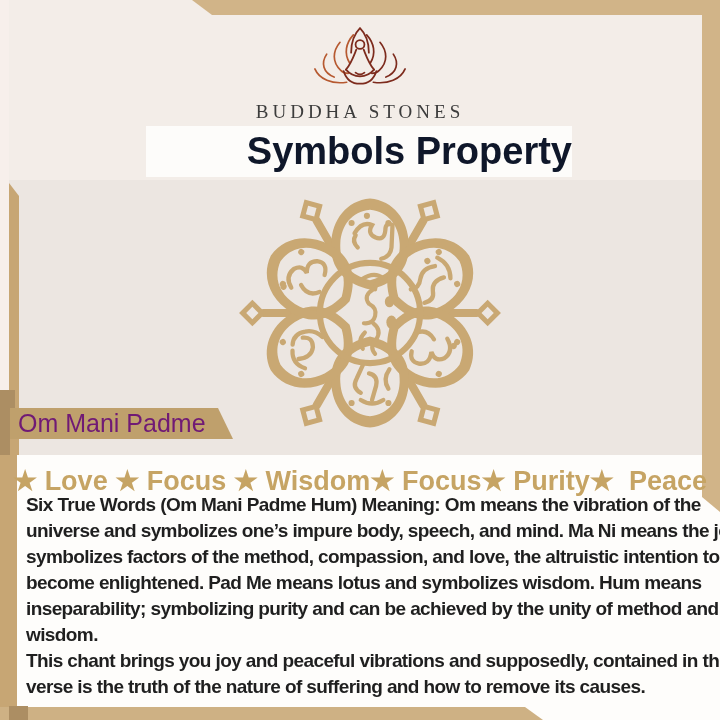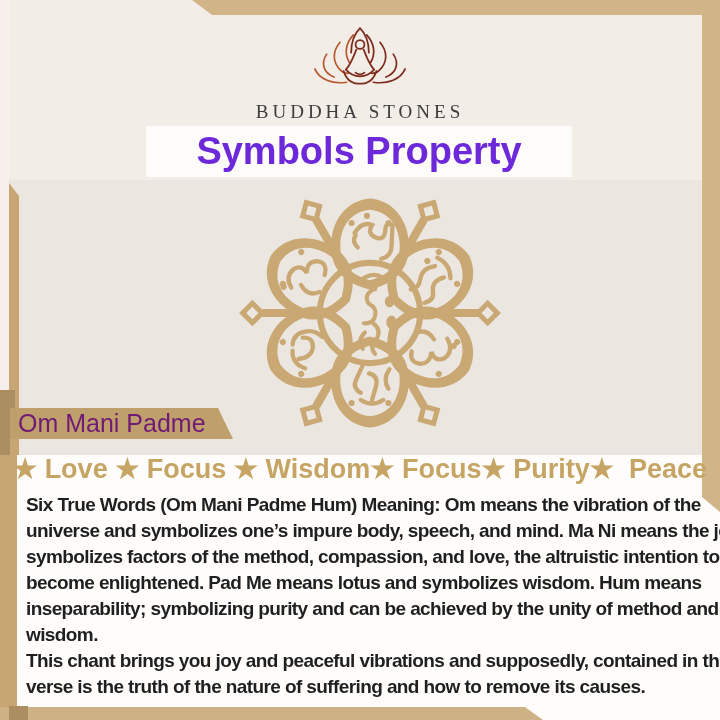--- a/index.html
+++ b/index.html
@@ -26,30 +26,30 @@
   .dark-sq-3{left:9px;top:706px;width:19px;height:14px;background:#ac8e63;}
   .bottom-band{left:0;top:707px;width:543px;height:13px;background:#ceb184;
     clip-path:polygon(0 0,525px 0,100% 100%,0 100%);}
   
   .logo{left:285px;top:26px;width:150px;height:74px;}
   .brand-name{left:0;top:100px;width:720px;height:24px;text-align:center;
     font-family:"Liberation Serif",serif;font-size:19px;letter-spacing:4px;
     color:#3c3c3c;line-height:24px;}
   
   .title-band{left:146px;top:126px;width:426px;height:51px;background:#fdfcfa;}
-  .title-text{width:100%;height:100%;text-align:center;line-height:51px;
-    font-size:38px;font-weight:bold;color:#6d28d9;border-radius:22px;}
+  .title-text{width:100%;height:100%;text-align:right;line-height:51px;
+    font-size:38px;font-weight:bold;color:#0f172a;border-radius:22px;}
   
   .mandala{left:237px;top:180px;width:266px;height:266px;}
   
   .badge{left:10px;top:408px;width:223px;height:31px;background:#bfa06c;
     clip-path:polygon(0 0,208px 0,100% 100%,0 100%);}
   .badge-text{padding-left:8px;line-height:31px;font-size:25px;font-weight:normal;color:#701a75;}
   
-  .keywords{left:0;top:452px;width:720px;height:34px;text-align:center;
+  .keywords{left:0;top:464px;width:720px;height:34px;text-align:center;
     font-size:27px;font-weight:bold;color:#c6a464;line-height:34px;white-space:pre;}
   
   .body-text{left:26px;top:492px;width:700px;color:#1f1f1f;font-size:19px;
     font-weight:bold;letter-spacing:-0.6px;}
   .body-line{height:26px;line-height:26px;white-space:nowrap;}
 </style>
 </head>
 <body>
 
 <div class="canvas">

